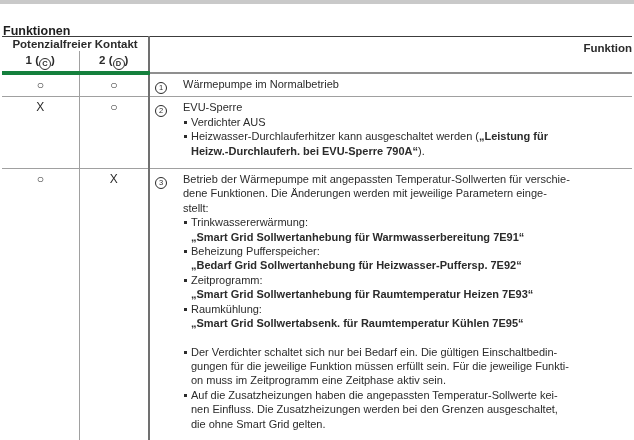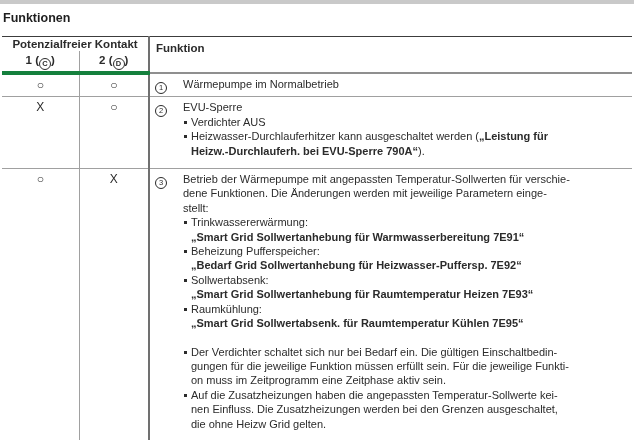--- a/index.html
+++ b/index.html
@@ -6,38 +6,38 @@
   body {
     width: 634px; height: 440px;
     background: #ffffff;
     font-family: "Liberation Sans", "DejaVu Sans", sans-serif;
     color: #2b2b2b;
     position: relative;
     overflow: hidden;
   }
   .top-bar { position: absolute; top: 0; left: 0; width: 634px; height: 4px; background: #c9c9c9; }
   .heading {
-    position: absolute; top: 11px; left: 3px;
+    position: absolute; top: 24px; left: 3px;
     font-size: 12.5px; font-weight: bold; color: #1e1e1e;
   }
   table.doc-table {
     position: absolute; top: 36px; left: 2px;
     width: 630px; table-layout: fixed;
     border-collapse: collapse;
     border-top: 1px solid #3c3c3c;
     border-bottom: 1px solid #8f8f8f;
   }
   col.c1 { width: 77px; } col.c2 { width: 70px; } col.c3 { width: 483px; }
   th, td { padding: 0; vertical-align: top; font-size: 11px; line-height: 14.4px; }
   thead th { font-weight: bold; font-size: 11.5px; white-space: nowrap; }
   tr.group-row th.group { text-align: center; height: 14px; }
   tr.sub-row th { text-align: center; height: 18px; padding-top: 2px; border-bottom: 4px solid #15803d; }
   tr.sub-row th.sub2 { border-left: 1px solid #a0a0a0; }
   th.funktion {
-    text-align: left; vertical-align: top;
+    text-align: right; vertical-align: top;
     border-left: 2px solid #707070; border-bottom: 2px solid #8f8f8f;
     padding: 4px 0 0 6px;
   }
   tbody td { border-top: 1px solid #a0a0a0; }
   td.contact { text-align: center; padding-top: 3px; font-size: 12px; }
   td.contact2 { border-left: 1px solid #a0a0a0; }
   td.fn { border-left: 2px solid #707070; }
   .fn-wrap { display: flex; padding: 3px 0 2px 0; }
   tbody tr:nth-child(2) .fn-wrap { padding-bottom: 10px; }
   tbody tr:nth-child(3) .fn-wrap { padding-bottom: 11px; }
@@ -129,36 +129,36 @@
                   <li class="bullet-item">
                     <span class="bullet-icon"></span>
                     <div class="bullet-text"><span>Trinkwassererwärmung:</span><br><b>„Smart Grid Sollwertanhebung für Warmwasserbereitung 7E91“</b></div>
                   </li>
                   <li class="bullet-item">
                     <span class="bullet-icon"></span>
                     <div class="bullet-text"><span>Beheizung Pufferspeicher:</span><br><b>„Bedarf Grid Sollwertanhebung für Heizwasser-Puffersp. 7E92“</b></div>
                   </li>
                   <li class="bullet-item">
                     <span class="bullet-icon"></span>
-                    <div class="bullet-text"><span>Sollwertabsenk:</span><br><b>„Smart Grid Sollwertanhebung für Raumtemperatur Heizen 7E93“</b></div>
+                    <div class="bullet-text"><span>Zeitprogramm:</span><br><b>„Smart Grid Sollwertanhebung für Raumtemperatur Heizen 7E93“</b></div>
                   </li>
                   <li class="bullet-item">
                     <span class="bullet-icon"></span>
                     <div class="bullet-text"><span>Raumkühlung:</span><br><b>„Smart Grid Sollwertabsenk. für Raumtemperatur Kühlen 7E95“</b></div>
                   </li>
                 </ul>
                 <div class="spacer"></div>
                 <ul class="bullets">
                   <li class="bullet-item">
                     <span class="bullet-icon"></span>
                     <div class="bullet-text"><span>Der Verdichter schaltet sich nur bei Bedarf ein. Die gültigen Einschaltbedin-</span><br><span>gungen für die jeweilige Funktion müssen erfüllt sein. Für die jeweilige Funkti-</span><br><span>on muss im Zeitprogramm eine Zeitphase aktiv sein.</span></div>
                   </li>
                   <li class="bullet-item">
                     <span class="bullet-icon"></span>
-                    <div class="bullet-text"><span>Auf die Zusatzheizungen haben die angepassten Temperatur-Sollwerte kei-</span><br><span>nen Einfluss. Die Zusatzheizungen werden bei den Grenzen ausgeschaltet,</span><br><span>die ohne Heizw Grid gelten.</span></div>
+                    <div class="bullet-text"><span>Auf die Zusatzheizungen haben die angepassten Temperatur-Sollwerte kei-</span><br><span>nen Einfluss. Die Zusatzheizungen werden bei den Grenzen ausgeschaltet,</span><br><span>die ohne Smart Grid gelten.</span></div>
                   </li>
                 </ul>
               </div>
             </div>
           </td>
         </tr>
       </tbody>
   </table>
 </div>
 

